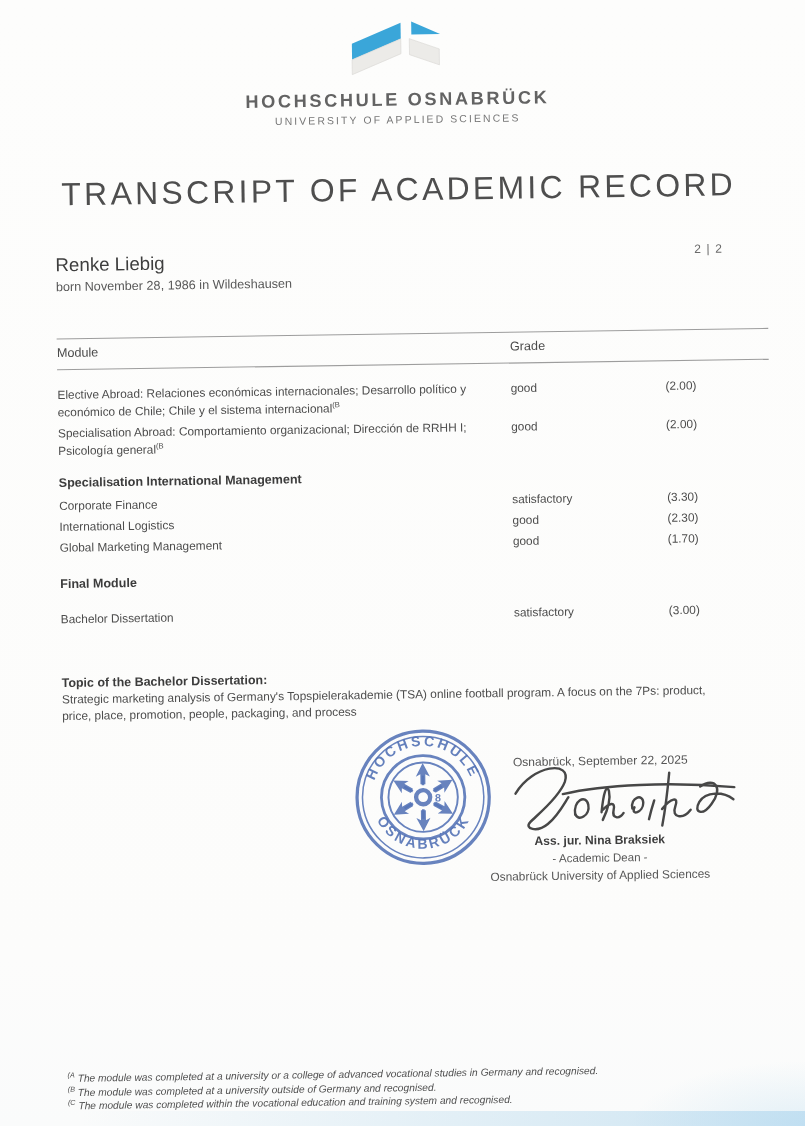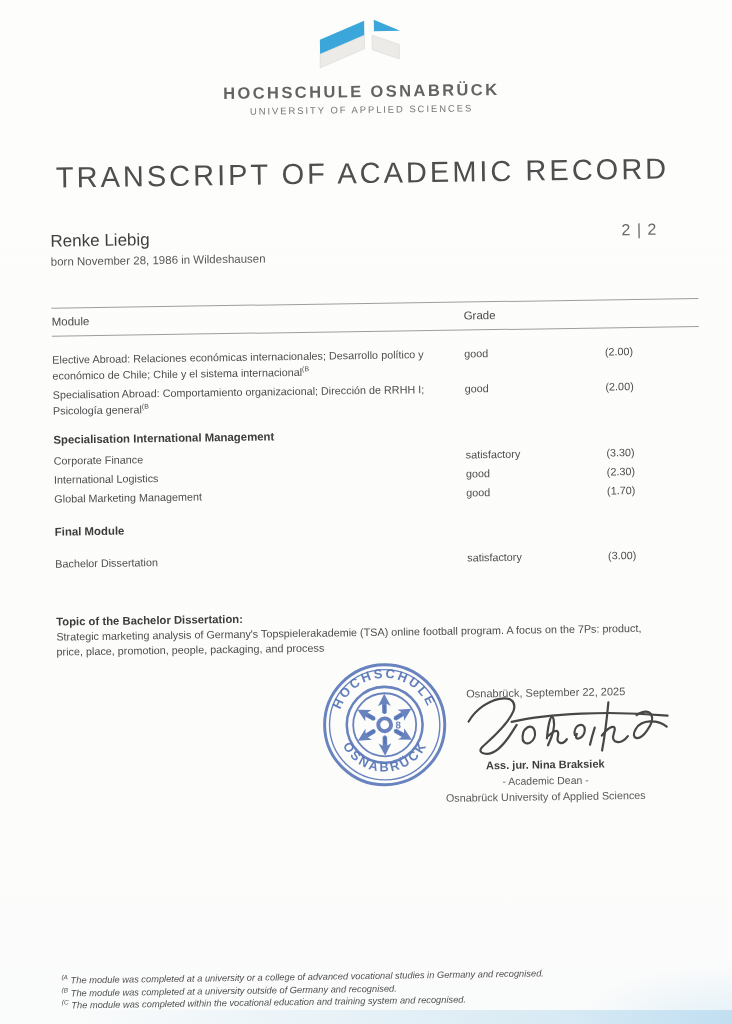--- a/index.html
+++ b/index.html
@@ -45,21 +45,21 @@
     margin-top:42px; text-align:center;
     font-size:29px; font-weight:400; letter-spacing:3px;
     color:#4e4e4e; white-space:nowrap;
   }
   
   .student { position:relative; margin:37px 72px 0 53px; }
   .student-name { font-size:17px; color:#3e3e3e; }
   .student-born { margin-top:4px; font-size:11.5px; color:#585858; }
   .page-indicator {
     position:absolute; right:0; top:-2px;
-    font-size:16px; color:#6b6b6b; letter-spacing:1px;
+    font-size:11px; color:#6b6b6b; letter-spacing:1px;
   }
   
   .grades { margin:40px 32px 0 53px; width:647px; }
   .rule { border-top:1px solid #9d9d9d; height:0; }
   .thead {
     display:grid; grid-template-columns:412px 1fr;
     padding:7px 0 8px; font-size:11.5px; color:#4a4a4a;
   }
   .tbody { padding-top:15px; }
   .course-row {

